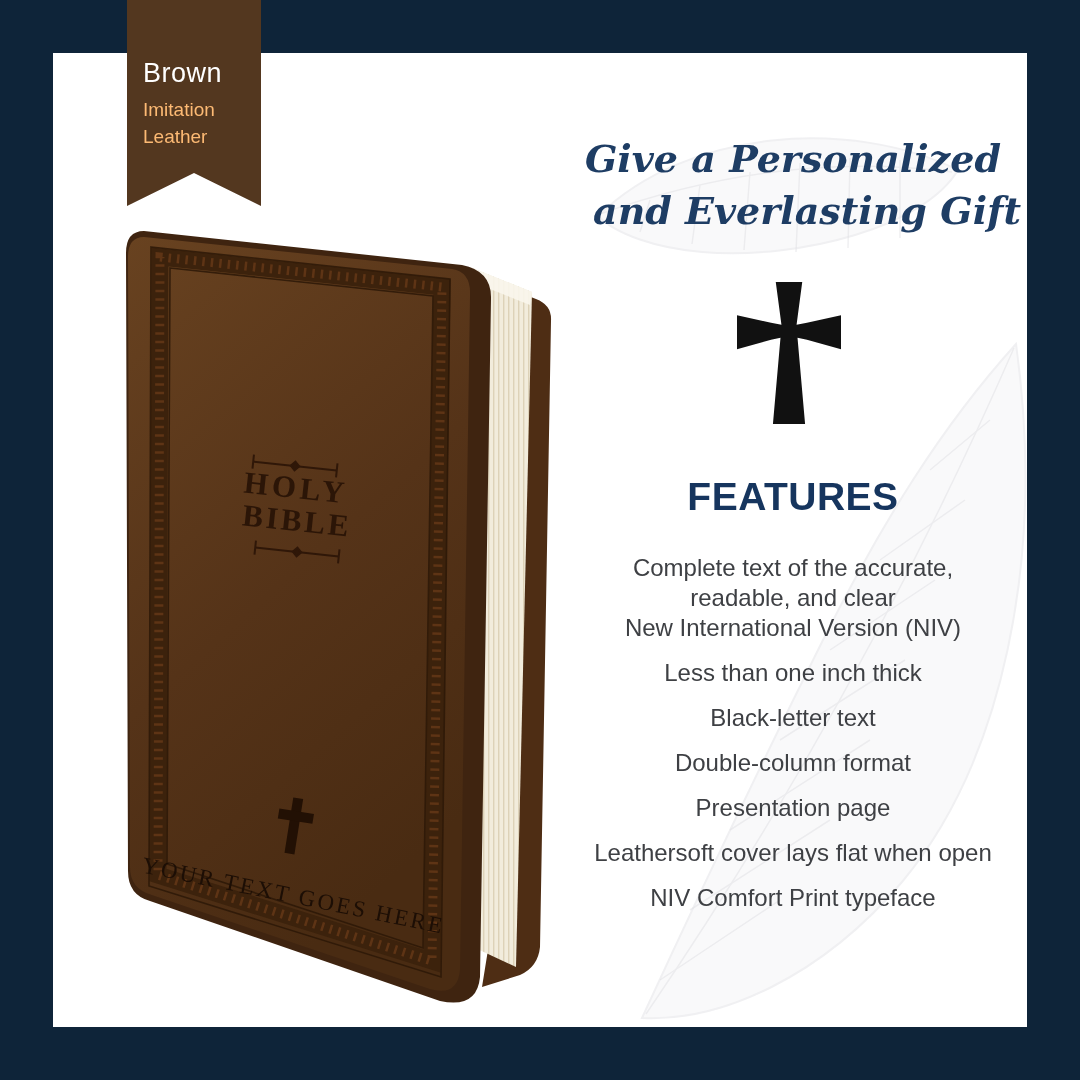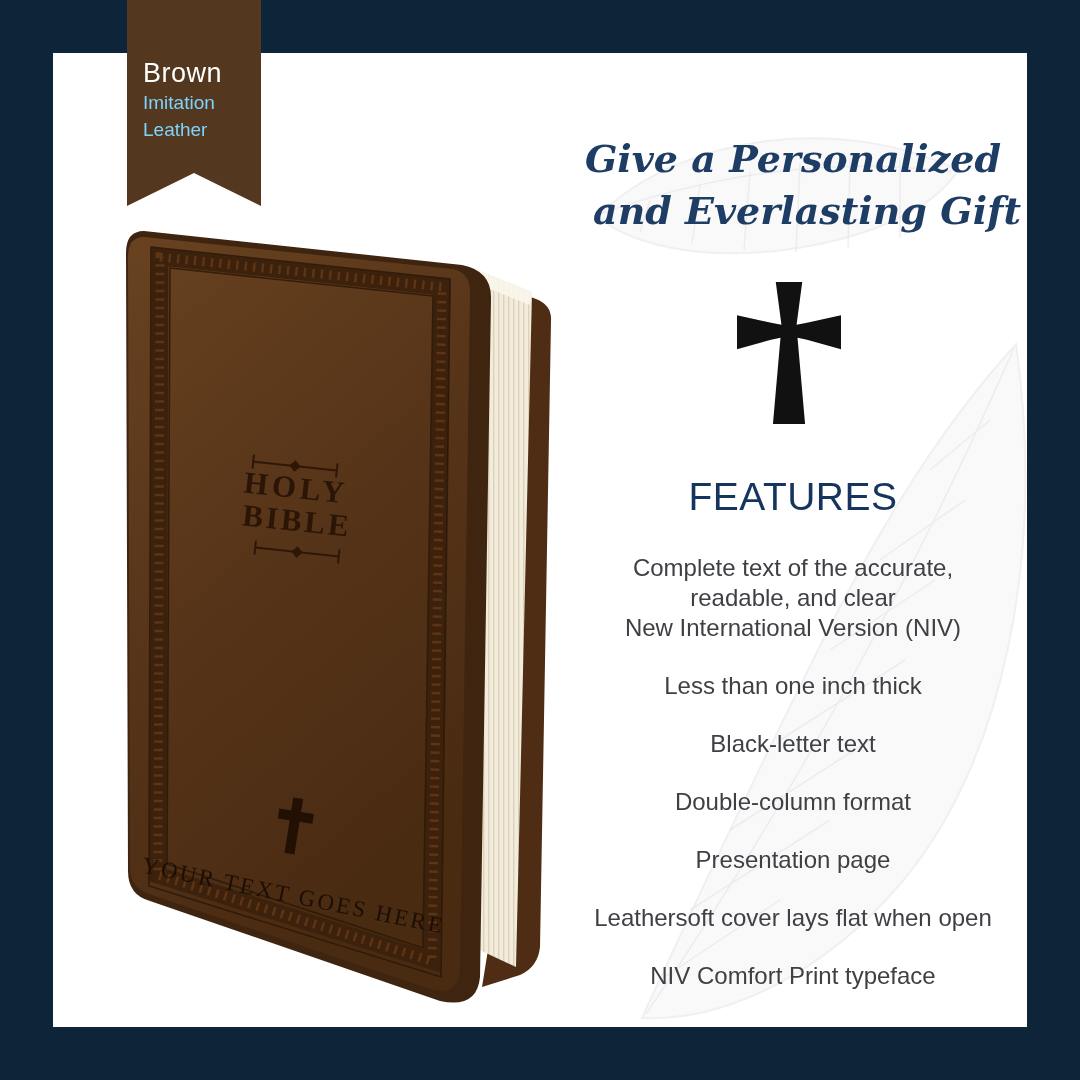--- a/index.html
+++ b/index.html
@@ -7,34 +7,34 @@
           font-family:"Liberation Sans",sans-serif;}
   
   .frame{position:absolute;inset:0;border:53px solid #0e2439;z-index:40;pointer-events:none;}
   
   .watermark{position:absolute;inset:0;z-index:0;}
   
   .ribbon{position:absolute;left:127px;top:0;width:134px;height:206px;background:#53371f;
           z-index:50;clip-path:polygon(0 0,100% 0,100% 100%,50% 84%,0 100%);
           color:#ffffff;box-sizing:border-box;padding:57px 10px 0 16px;}
   .ribbon-title{font-size:27px;font-weight:400;letter-spacing:.5px;line-height:32px;}
-  .ribbon-sub{font-size:19px;line-height:27px;color:#7dd3fc;}
+  .ribbon-sub{font-size:19px;line-height:27px;color:#fdba74;margin-top:7px;}
   
   .book{position:absolute;left:100px;top:225px;width:460px;height:790px;z-index:10;}
   
   .right-col{position:absolute;left:560px;top:0;width:466px;height:952px;z-index:10;text-align:center;}
   .headline{position:absolute;top:133px;left:0;width:100%;
             font-family:"DejaVu Serif",serif;font-style:italic;font-weight:700;
             font-size:38px;line-height:52px;color:#1e3d64;}
   .headline .l2{padding-left:28px;}
   .big-cross{position:absolute;top:279px;left:177px;width:104px;height:148px;}
   .features{position:absolute;top:474px;left:0;width:100%;}
-  .features-heading{margin:0;font-size:39px;line-height:45px;font-weight:400;
+  .features-heading{margin:0;font-size:39px;line-height:45px;font-weight:700;
                     letter-spacing:.5px;color:#16355e;}
-  .feature-list{margin-top:34px;display:flex;flex-direction:column;gap:28px;
+  .feature-list{margin-top:34px;display:flex;flex-direction:column;gap:15px;
                 font-size:24px;line-height:30px;color:#3e4044;}
   .feature-item span{display:block;}
 </style>
 </head>
 <body>
 
 <div class="canvas">
 
   <svg class="watermark" width="1080" height="1080" viewBox="0 0 1080 1080">
     <g opacity="0.55" fill="#f5f5f7" stroke="#e4e4e8" stroke-width="2">

